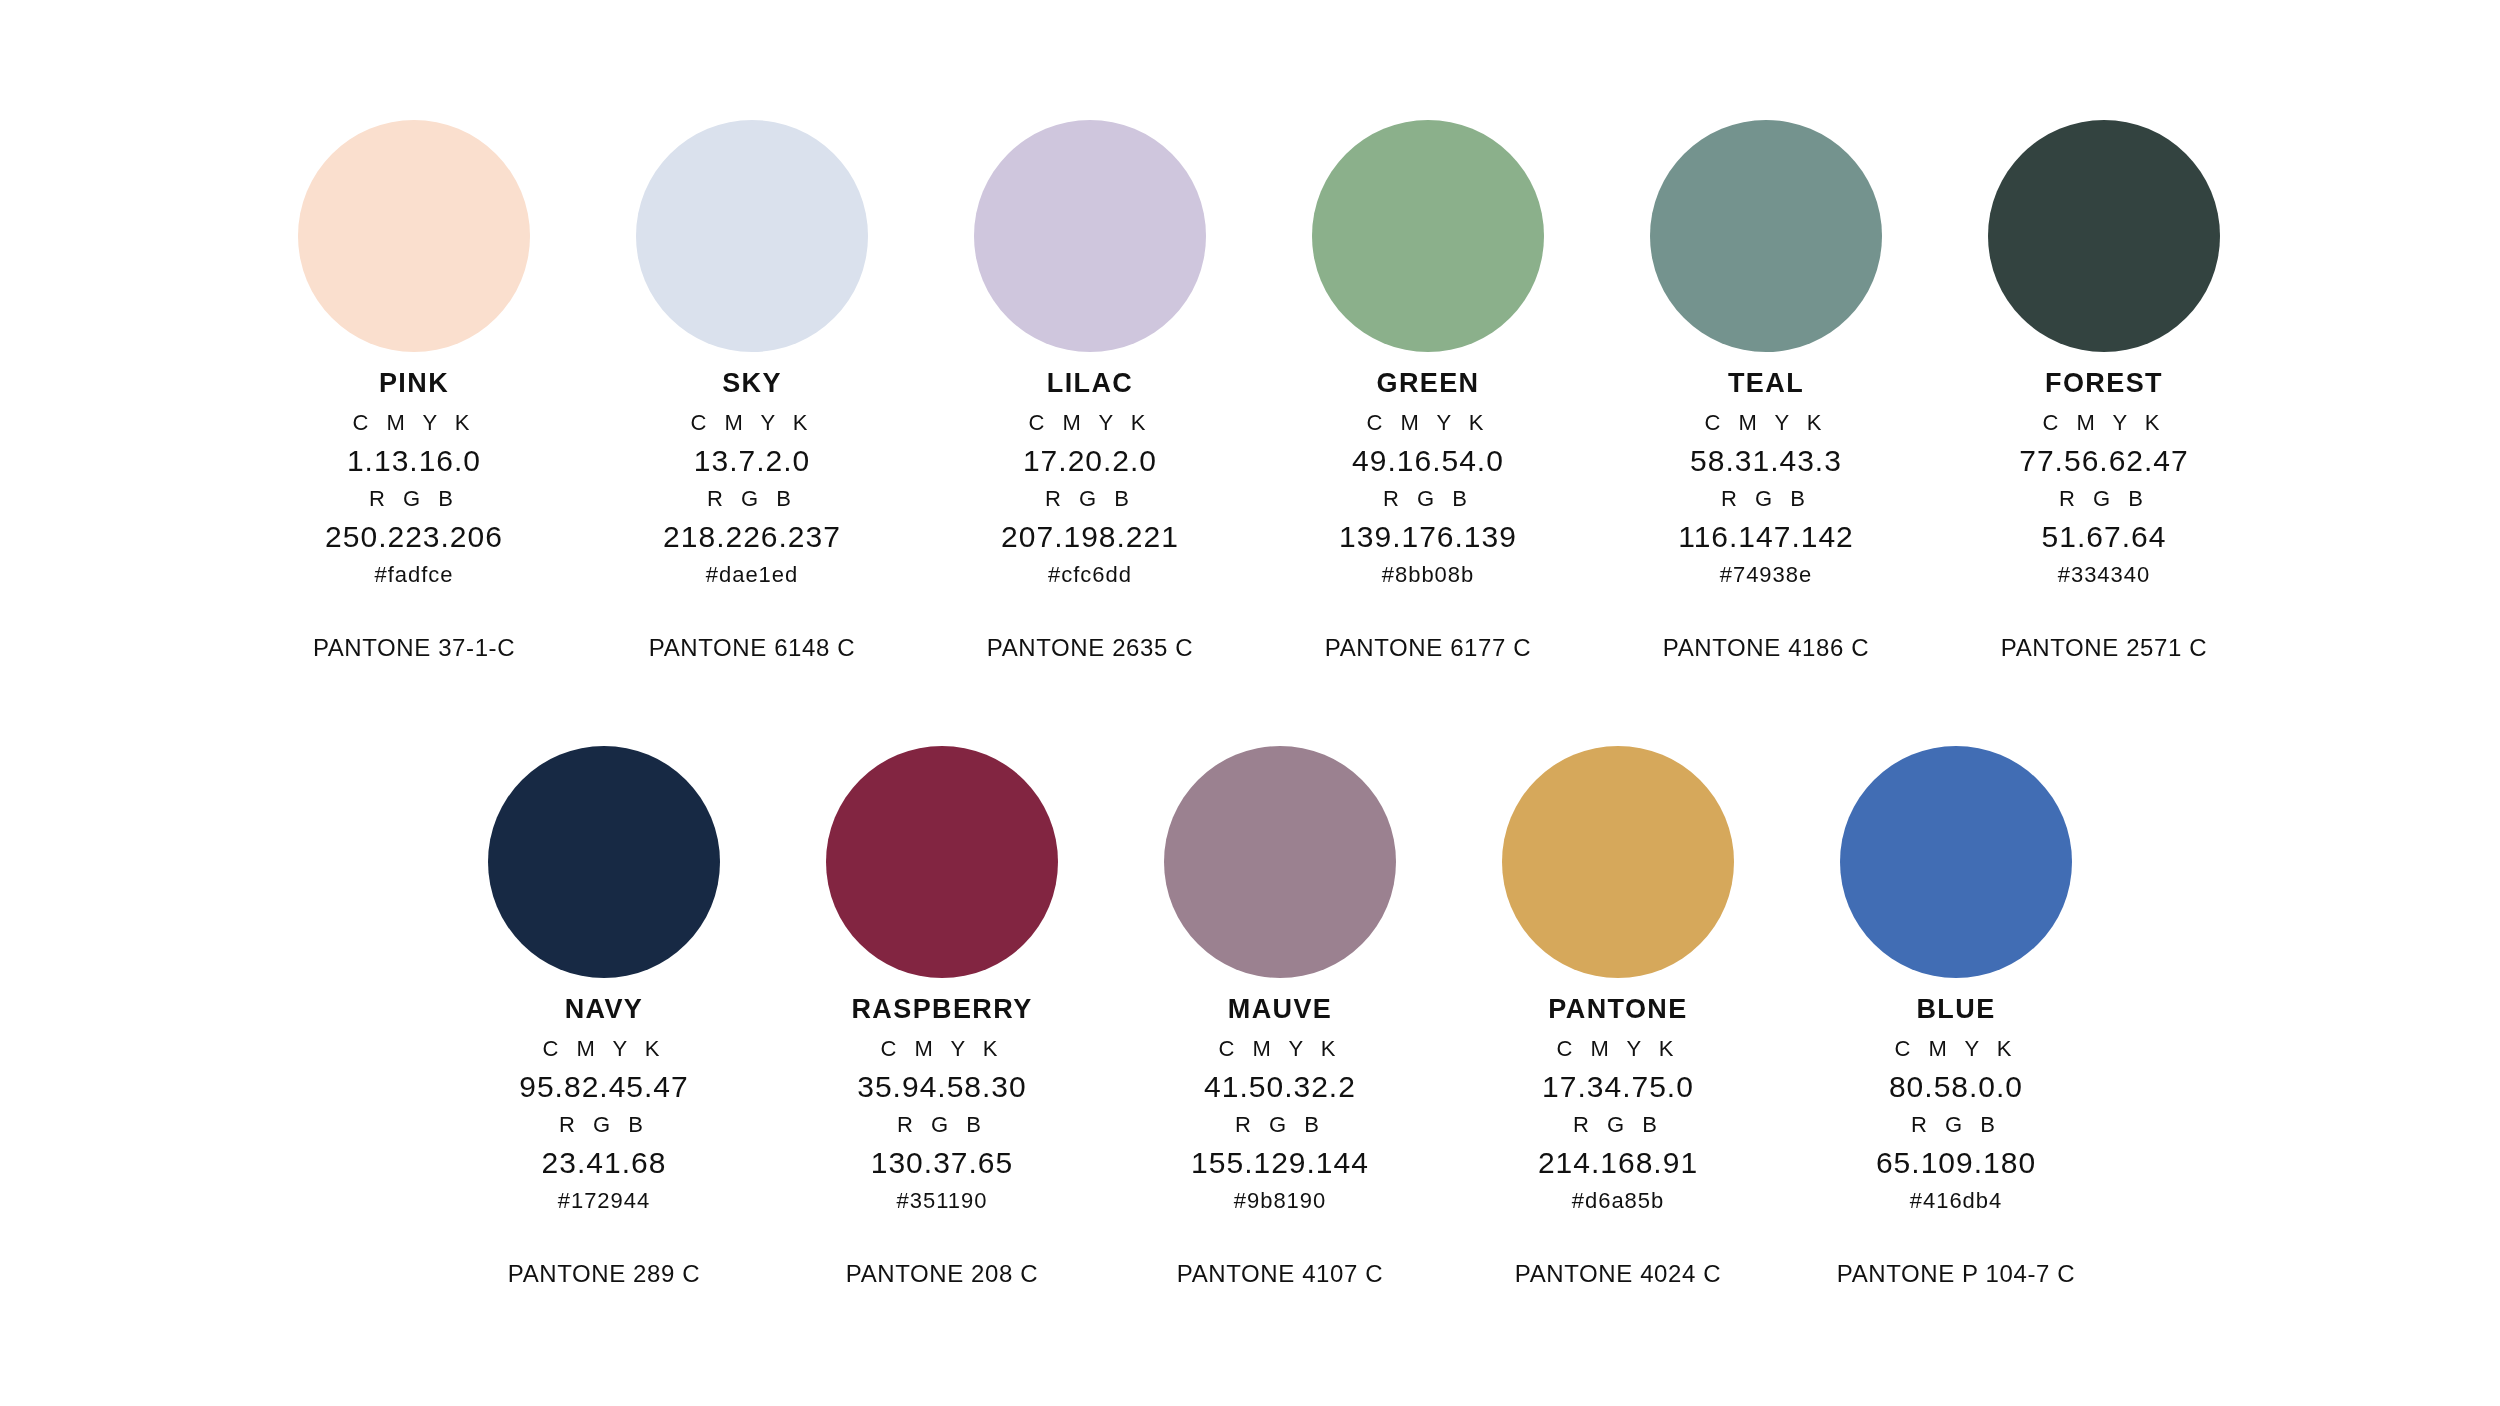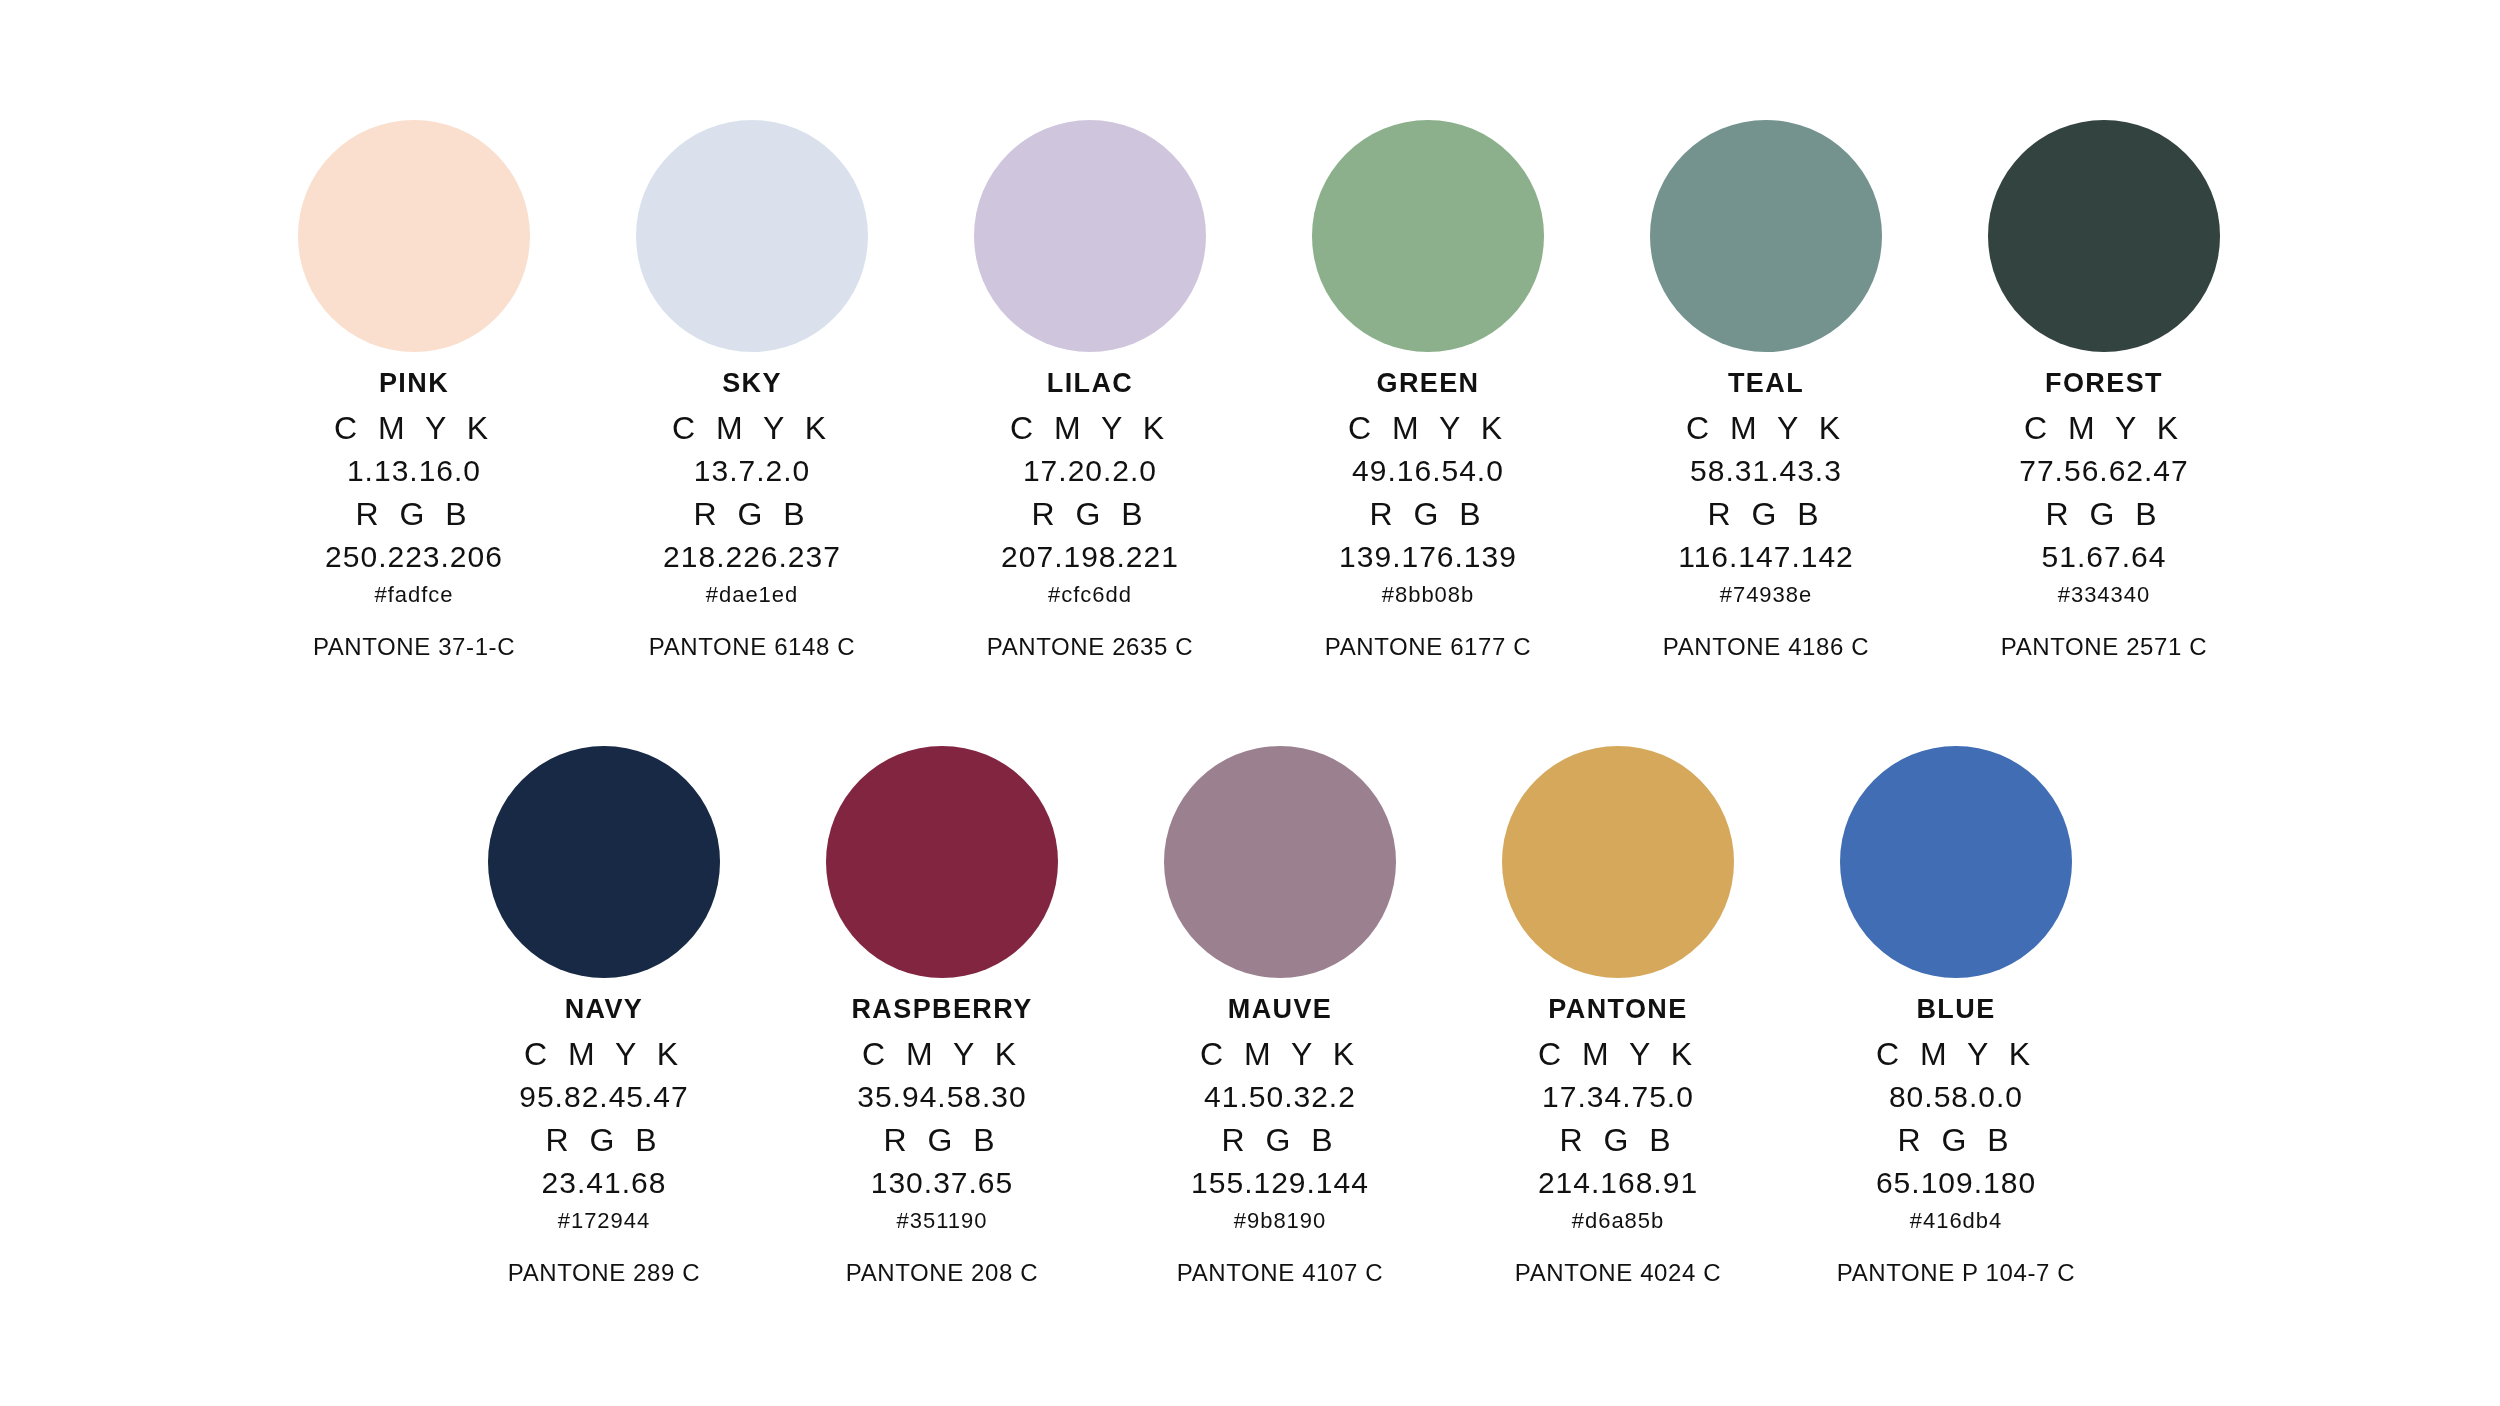--- a/index.html
+++ b/index.html
@@ -53,21 +53,21 @@
 
   .swatch-name {
     font-size: 27px;
     font-weight: bold;
     letter-spacing: 1.4px;
     margin-bottom: 15px;
     white-space: nowrap;
   }
 
   .channel-label {
-    font-size: 32px;
+    font-size: 22px;
     font-weight: 300;
     letter-spacing: 6px;
     margin-bottom: 12px;
     white-space: nowrap;
   }
 
   .channel-values {
     font-size: 30px;
     font-weight: 300;
     letter-spacing: 1px;
@@ -76,21 +76,21 @@
   }
 
   .hex-value {
     font-size: 22px;
     font-weight: 300;
     letter-spacing: 1px;
     white-space: nowrap;
   }
 
   .pantone-value {
-    margin-top: 27px;
+    margin-top: 48px;
     font-size: 24px;
     font-weight: 400;
     letter-spacing: 0.6px;
     white-space: nowrap;
     text-align: center;
   }
 </style>
 </head>
 <body>
 

